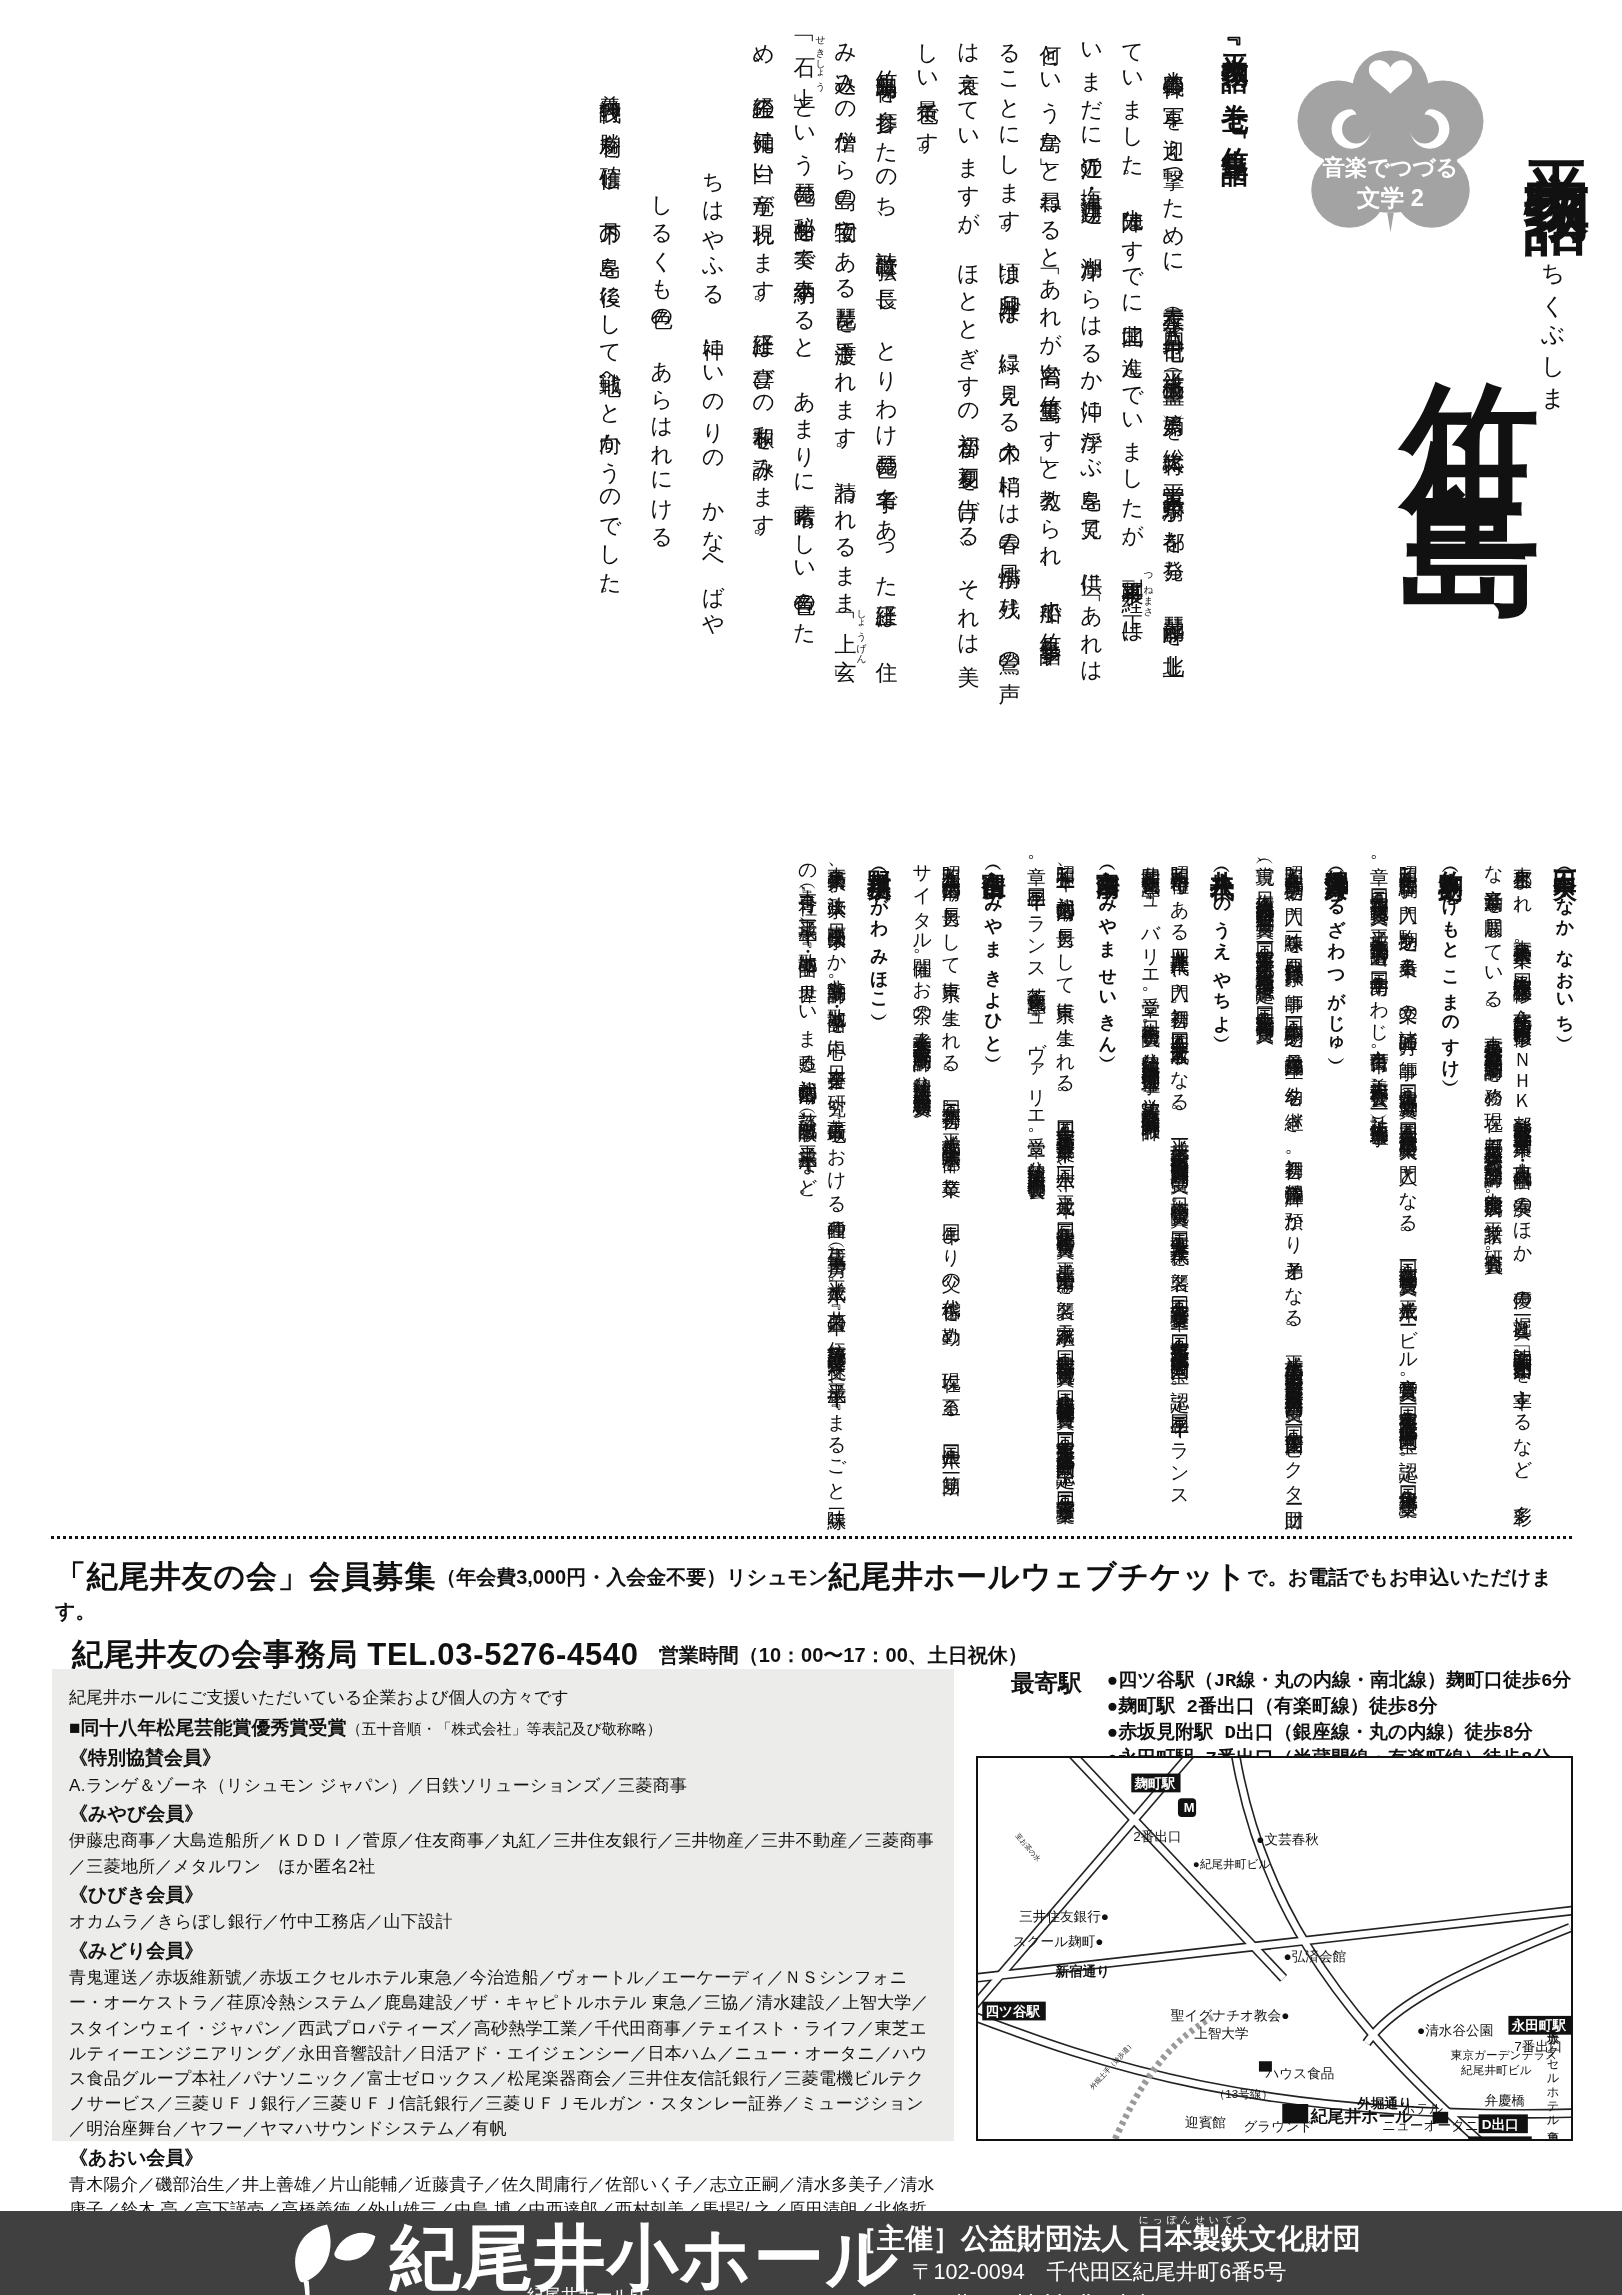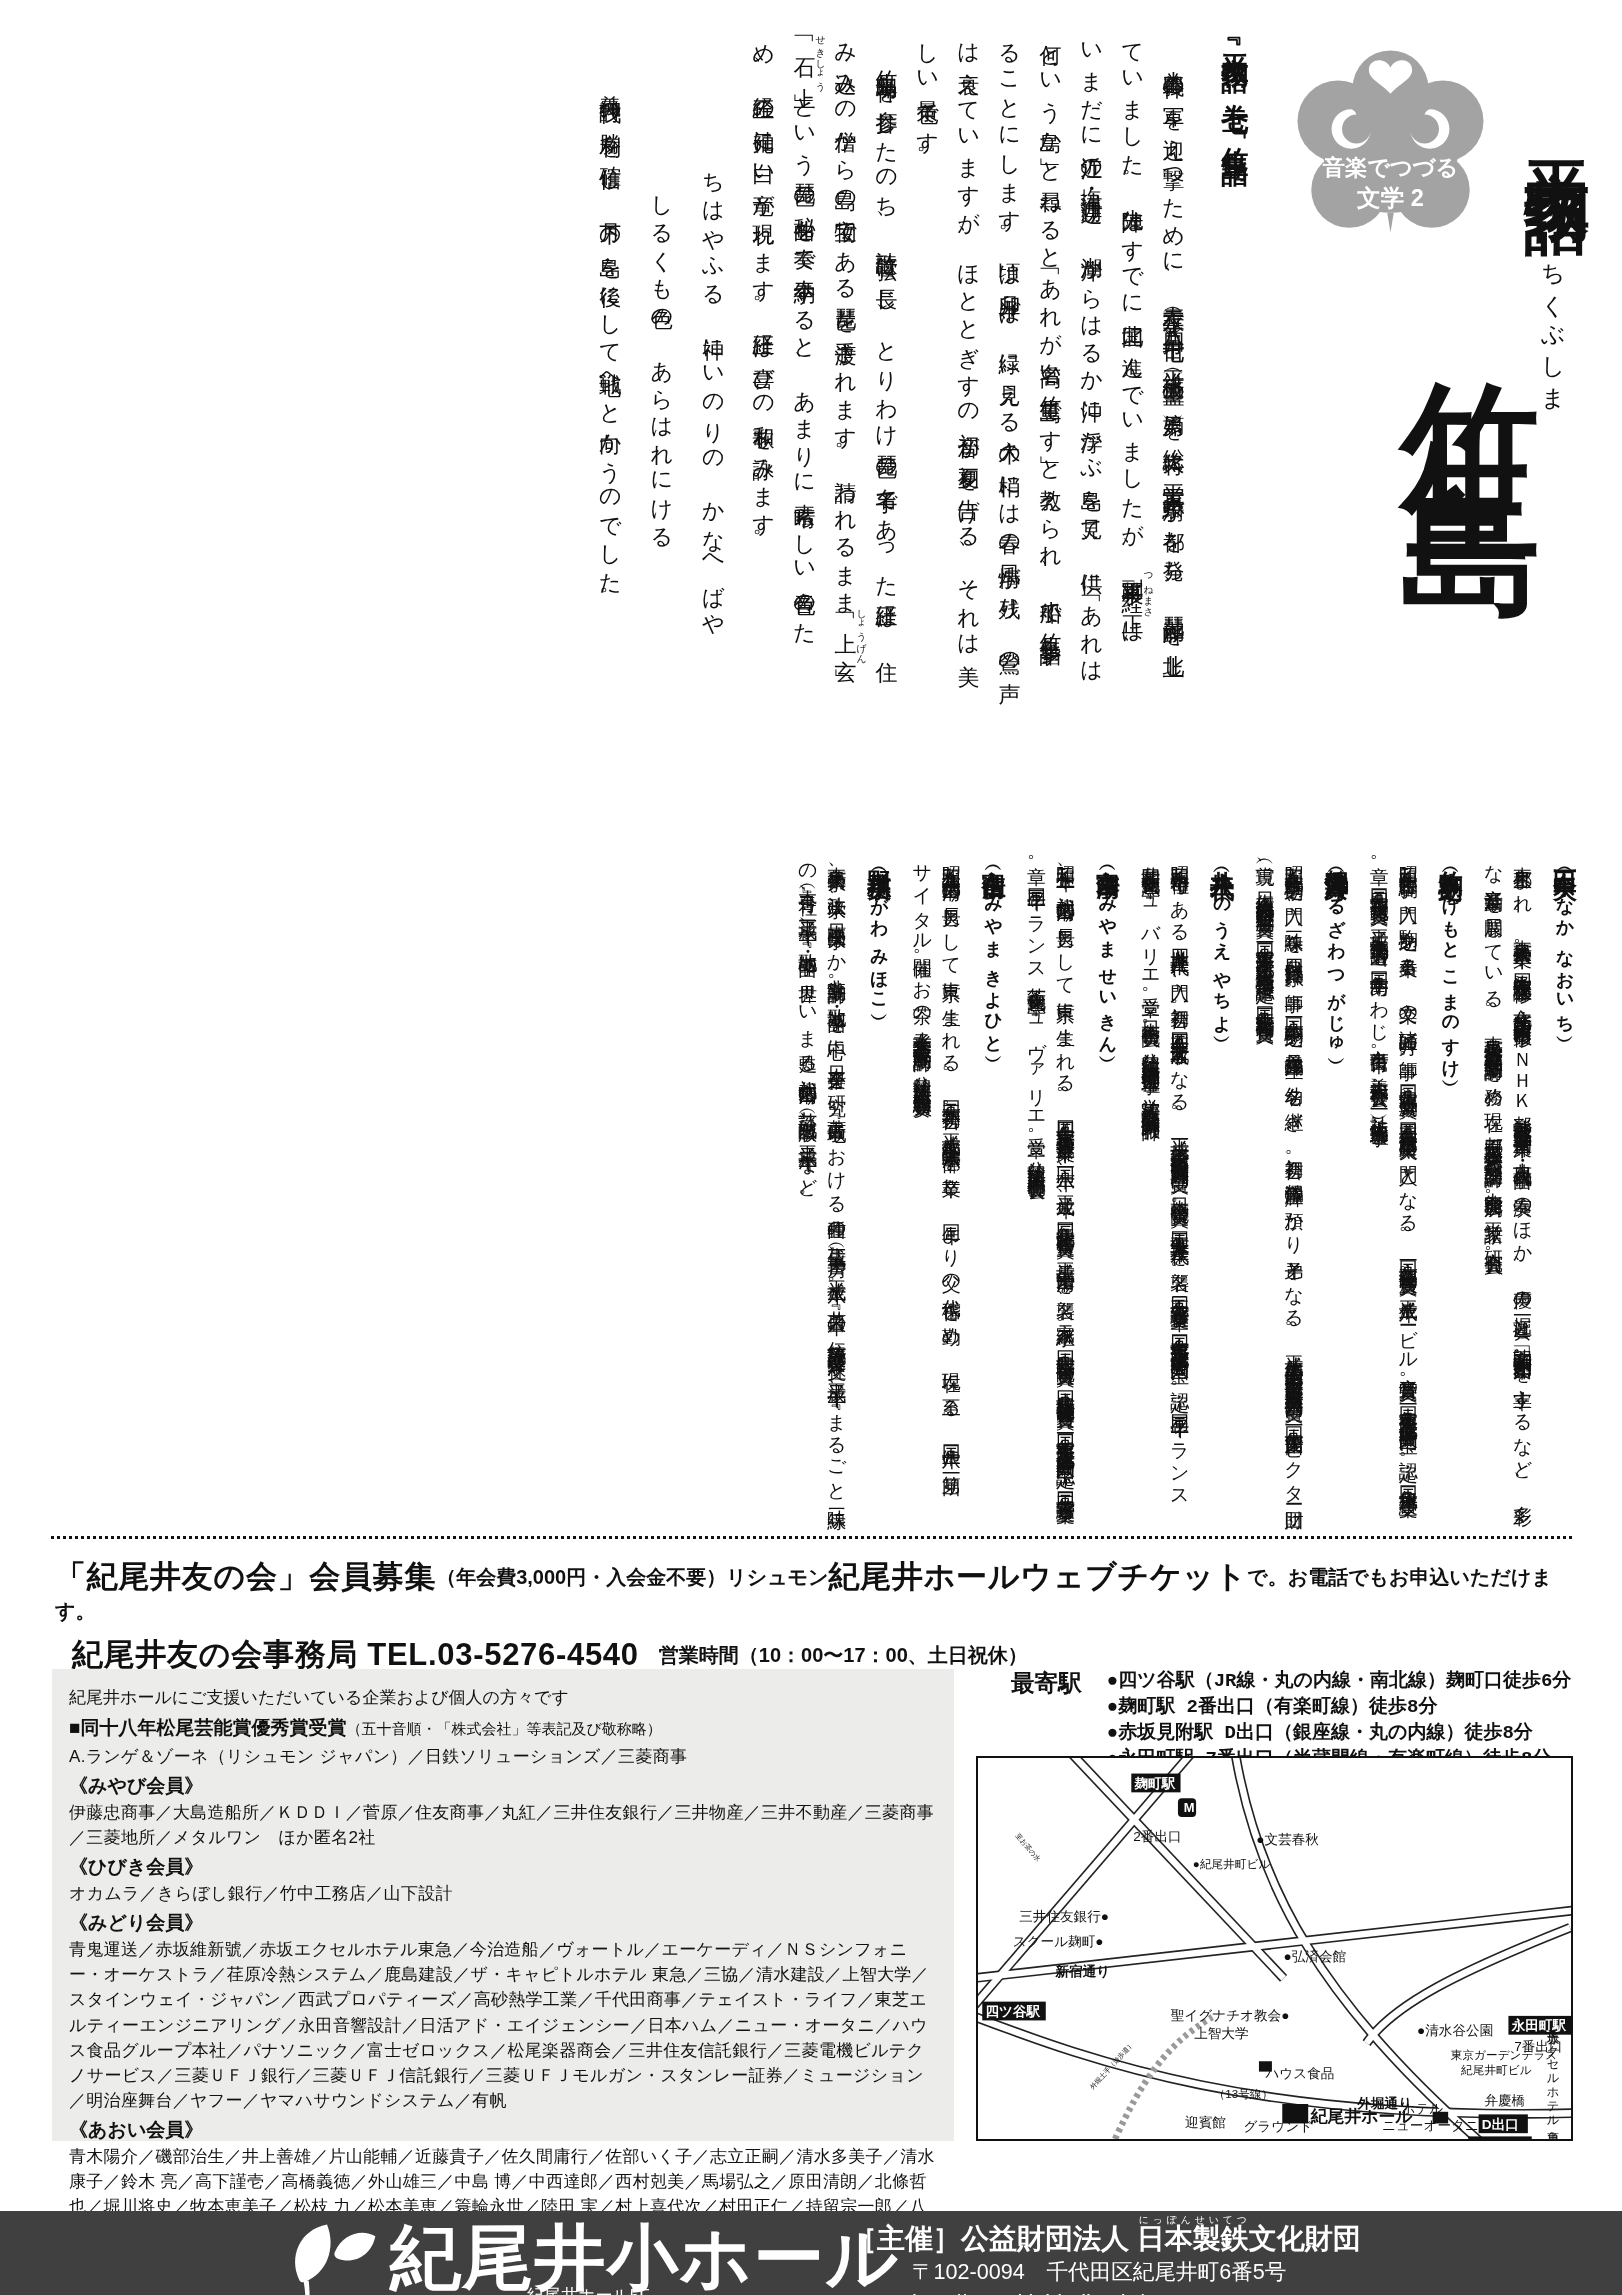--- a/index.html
+++ b/index.html
@@ -153,20 +153,21 @@
   <div class="dotline"></div>
   <div class="banner">
     <div class="banner-l1" id="banner-line1"><span class="seg-xl">「紀尾井友の会」会員募集</span><span class="seg-md">（年会費3,000円・入会金不要）</span><span class="seg-rg">リシュモン</span><span class="seg-xl">紀尾井ホールウェブチケット</span><span class="seg-rg">で。お電話でもお申込いただけます。</span></div>
     <div class="banner-l2" id="banner-line2"><span class="seg-xl">紀尾井友の会事務局  TEL.03-5276-4540</span><span class="seg-md">　営業時間（10：00〜17：00、土日祝休）</span></div>
   </div>
 
   <div class="supporters">
     <div id="supporters-rows">
         <div class="s-row s-intro"><span class="sg-n">紀尾井ホールにご支援いただいている企業および個人の方々です</span></div>
         <div class="s-row s-sys"><span class="sg-b">■同十八年松尾芸能賞優秀賞受賞</span><span class="sg-xs">（五十音順・「株式会社」等表記及び敬称略）</span></div>
+        <div class="s-row s-cat"><span class="sg-b">《特別協賛会員》</span></div>
         <div class="s-row s-names"><span class="sg-n">A.ランゲ＆ゾーネ（リシュモン ジャパン）／日鉄ソリューションズ／三菱商事</span></div>
         <div class="s-row s-cat"><span class="sg-b">《みやび会員》</span></div>
         <div class="s-row s-names"><span class="sg-n">伊藤忠商事／大島造船所／ＫＤＤＩ／菅原／住友商事／丸紅／三井住友銀行／三井物産／三井不動産／三菱商事／三菱地所／メタルワン　ほか匿名2社</span></div>
         <div class="s-row s-cat"><span class="sg-b">《ひびき会員》</span></div>
         <div class="s-row s-names"><span class="sg-n">オカムラ／きらぼし銀行／竹中工務店／山下設計</span></div>
         <div class="s-row s-cat"><span class="sg-b">《みどり会員》</span></div>
         <div class="s-row s-names"><span class="sg-n">青鬼運送／赤坂維新號／赤坂エクセルホテル東急／今治造船／ヴォートル／エーケーディ／ＮＳシンフォニー・オーケストラ／荏原冷熱システム／鹿島建設／ザ・キャピトルホテル 東急／三協／清水建設／上智大学／スタインウェイ・ジャパン／西武プロパティーズ／高砂熱学工業／千代田商事／テェイスト・ライフ／東芝エルティーエンジニアリング／永田音響設計／日活アド・エイジェンシー／日本ハム／ニュー・オータニ／ハウス食品グループ本社／パナソニック／富士ゼロックス／松尾楽器商会／三井住友信託銀行／三菱電機ビルテクノサービス／三菱ＵＦＪ銀行／三菱ＵＦＪ信託銀行／三菱ＵＦＪモルガン・スタンレー証券／ミュージション／明治座舞台／ヤフー／ヤマハサウンドシステム／有帆</span></div>
         <div class="s-row s-cat"><span class="sg-b">《あおい会員》</span></div>
         <div class="s-row s-names"><span class="sg-n">青木陽介／磯部治生／井上善雄／片山能輔／近藤貴子／佐久間庸行／佐部いく子／志立正嗣／清水多美子／清水康子／鈴木 亮／高下謹壱／高橋義徳／外山雄三／中島 博／中西達郎／西村剋美／馬場弘之／原田清朗／北條哲也／堀川将史／牧本恵美子／松枝 力／松本美恵／簑輪永世／陸田 実／村上喜代次／村田正仁／持留宗一郎／八木一夫／八木晶子　ほか匿名22名　計99口</span></div>
         <div class="s-row s-note"><span class="sg-n">(2019年4月1日現在)</span></div>

